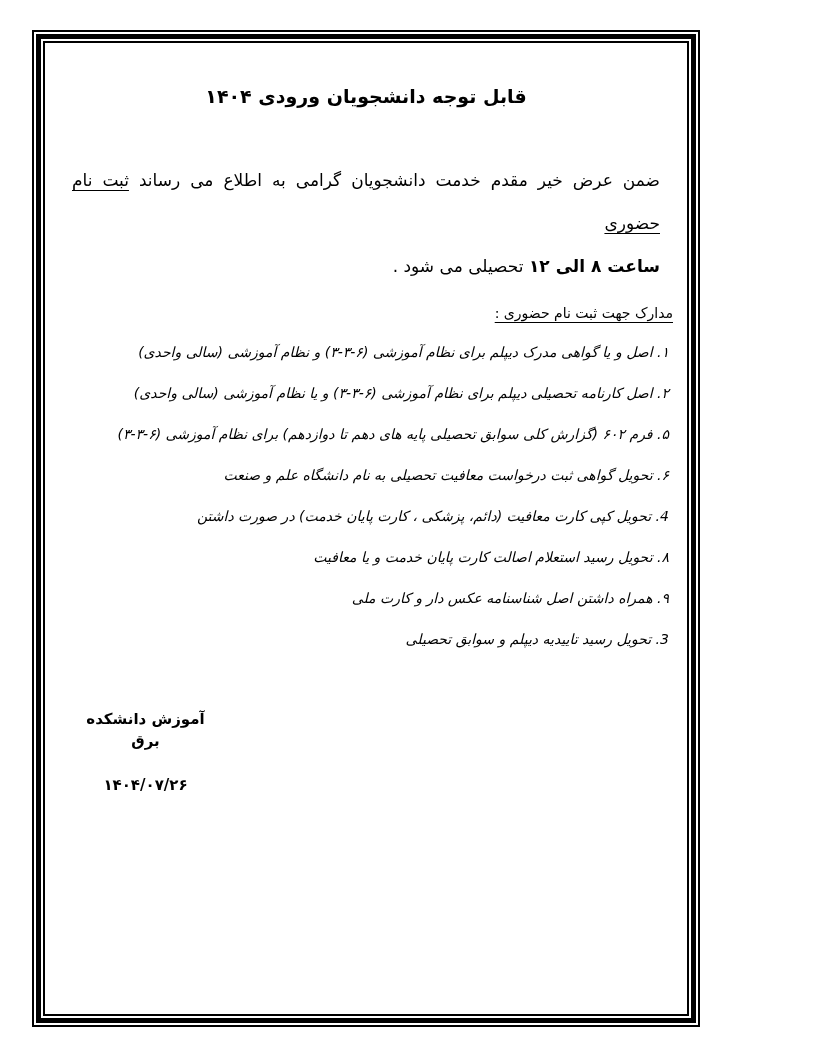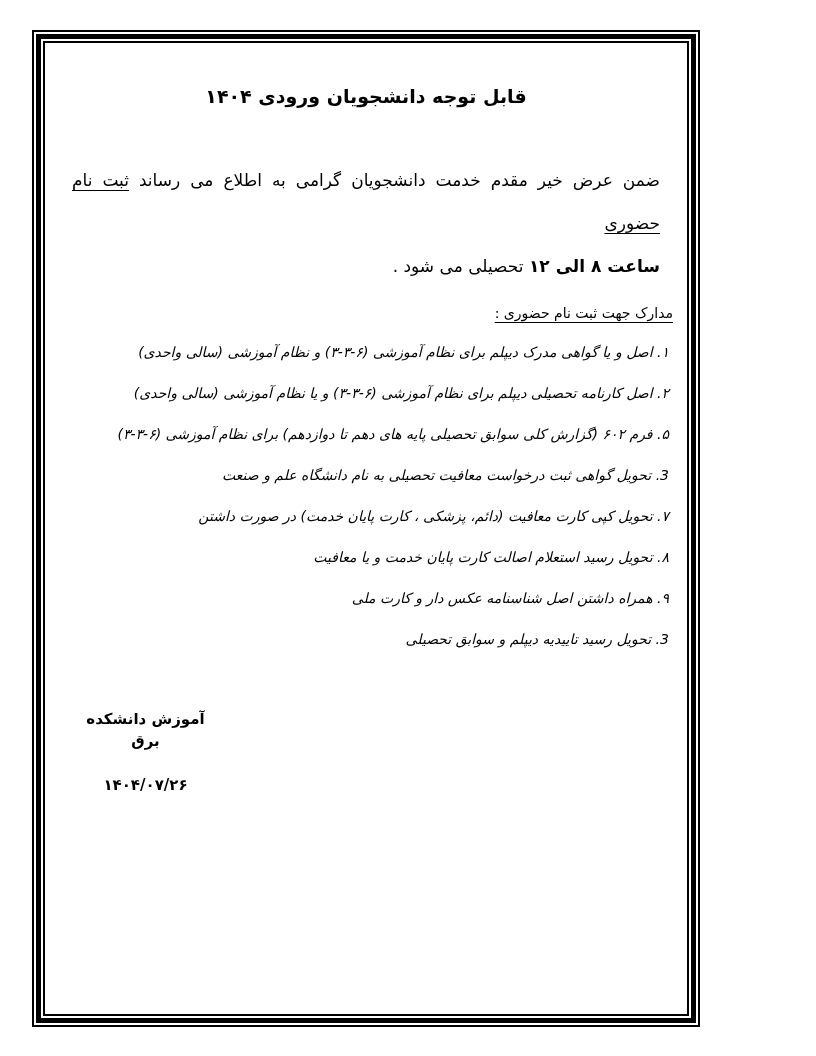--- a/index.html
+++ b/index.html
@@ -112,22 +112,22 @@
           <div class="line"><span class="b">ساعت ۸ الی ۱۲</span><span> تحصیلی می شود .</span></div>
         </div>
 
 
         <div class="docs">
           <div class="docs-heading">مدارک جهت ثبت نام حضوری :</div>
           <div class="doc-list">
             <div class="doc-item">۱. اصل و یا گواهی مدرک دیپلم برای نظام آموزشی (۶-۳-۳) و نظام آموزشی (سالی واحدی)</div>
             <div class="doc-item">۲. اصل کارنامه تحصیلی دیپلم برای نظام آموزشی (۶-۳-۳) و یا نظام آموزشی (سالی واحدی)</div>
             <div class="doc-item">۵. فرم ۶۰۲  (گزارش کلی سوابق تحصیلی پایه های دهم تا دوازدهم) برای نظام آموزشی (۶-۳-۳)</div>
-            <div class="doc-item">3. تحویل گواهی ثبت درخواست معافیت تحصیلی به نام دانشگاه علم و صنعت</div>
-            <div class="doc-item">۷. تحویل کپی کارت معافیت (دائم، پزشکی ، کارت پایان خدمت) در صورت داشتن</div>
+            <div class="doc-item">۶. تحویل گواهی ثبت درخواست معافیت تحصیلی به نام دانشگاه علم و صنعت</div>
+            <div class="doc-item">4. تحویل کپی کارت معافیت (دائم، پزشکی ، کارت پایان خدمت) در صورت داشتن</div>
             <div class="doc-item">۸. تحویل رسید استعلام اصالت کارت پایان خدمت و یا معافیت</div>
             <div class="doc-item">۹. همراه داشتن اصل شناسنامه عکس دار و کارت ملی</div>
             <div class="doc-item">3. تحویل رسید تاییدیه دیپلم و سوابق تحصیلی</div>
           </div>
         </div>
 
         <div class="footer">
           <div class="footer-dept">آموزش دانشکده برق</div>
           <div class="footer-date">۱۴۰۴/۰۷/۲۶</div>
         </div>

